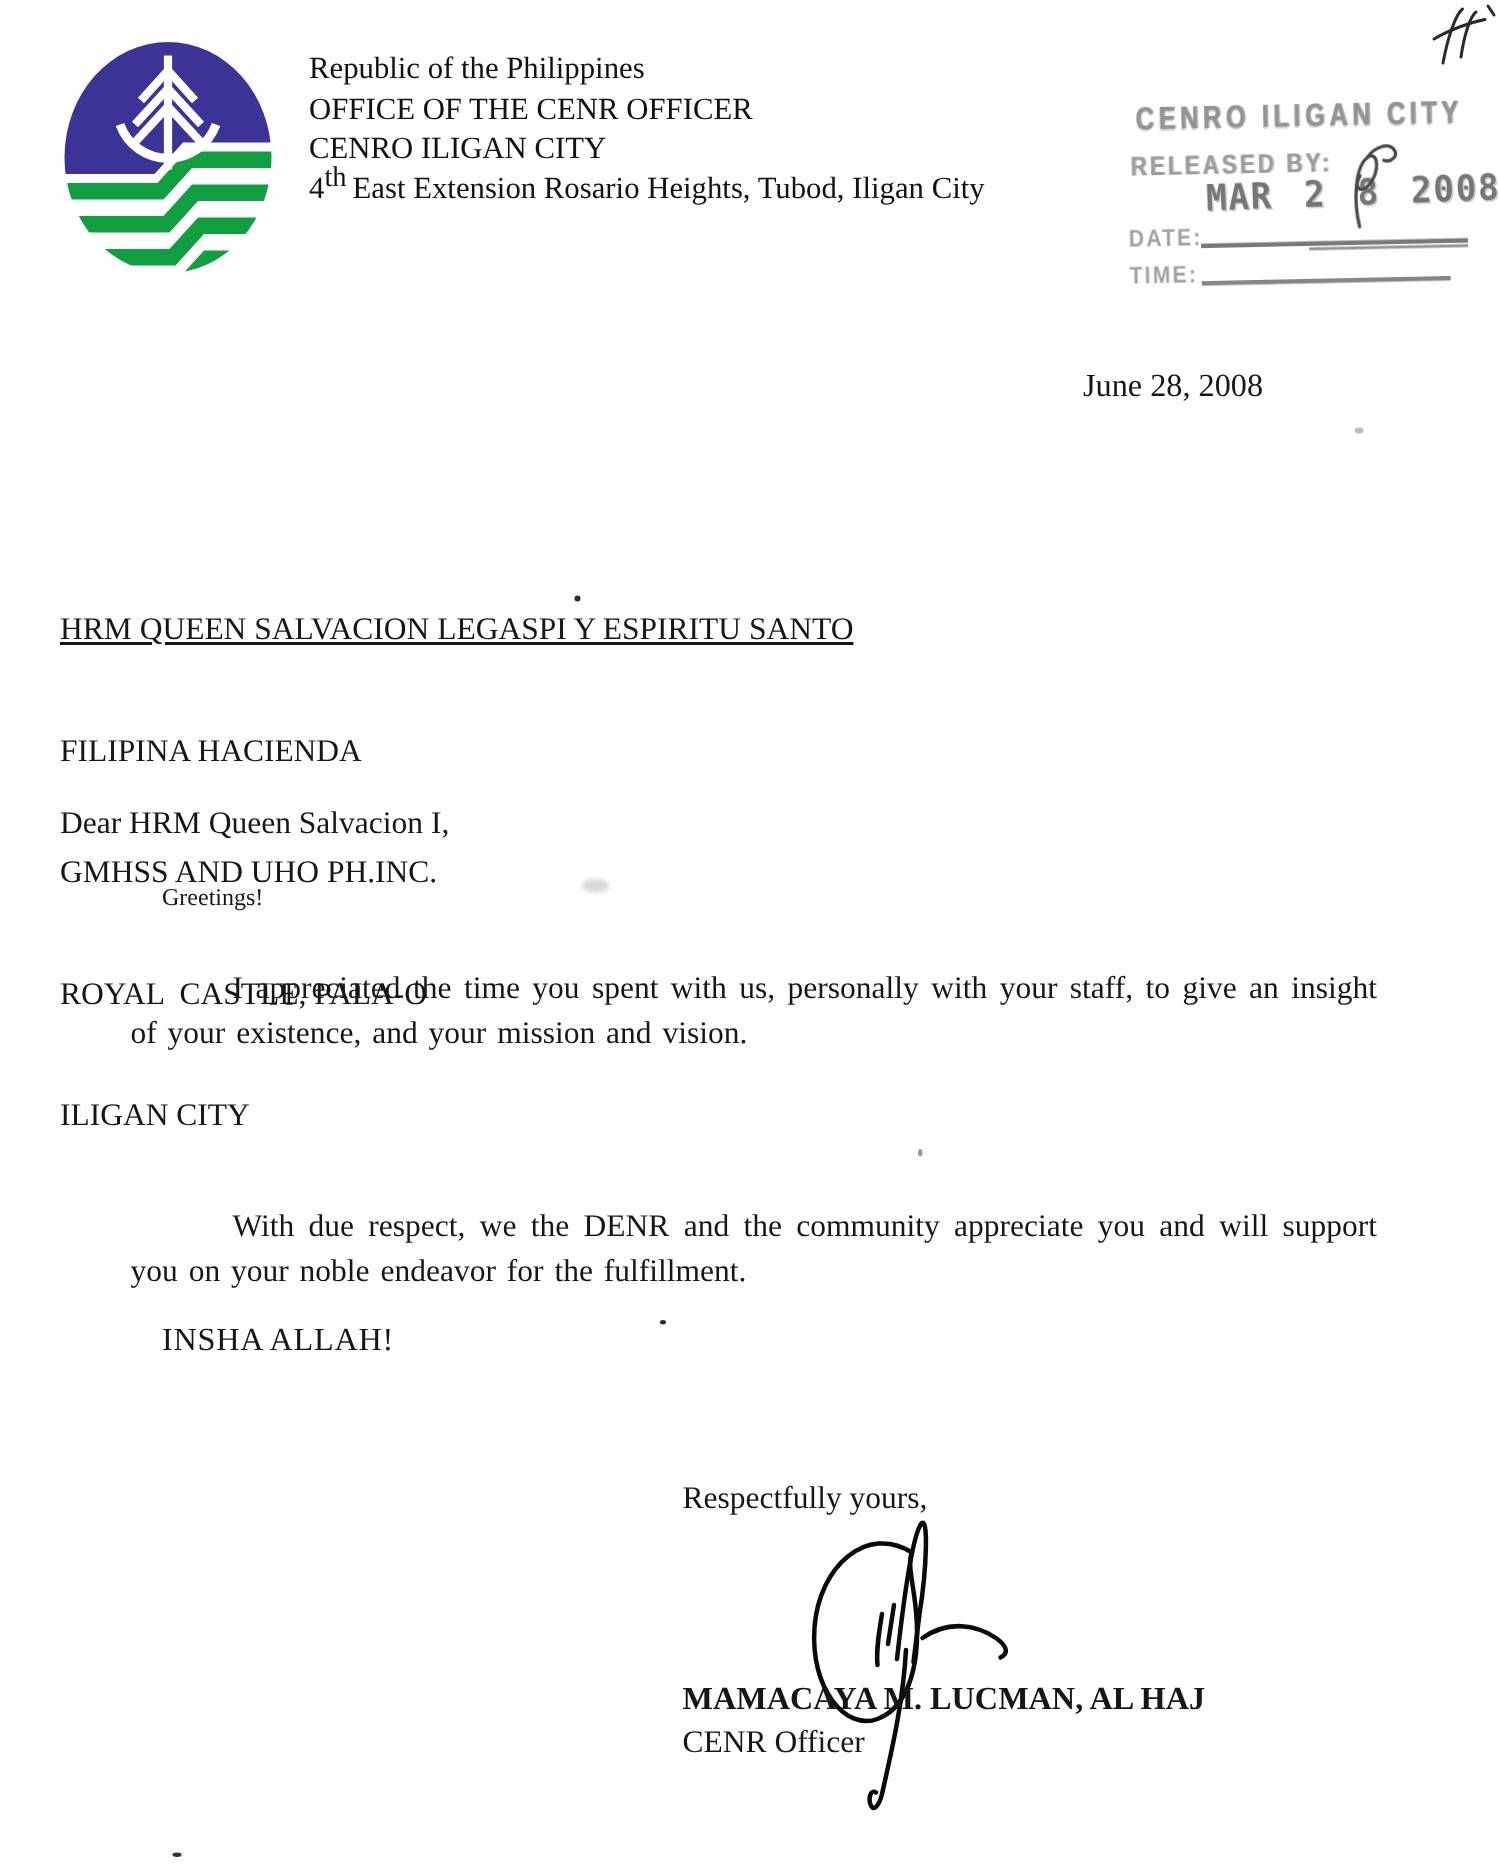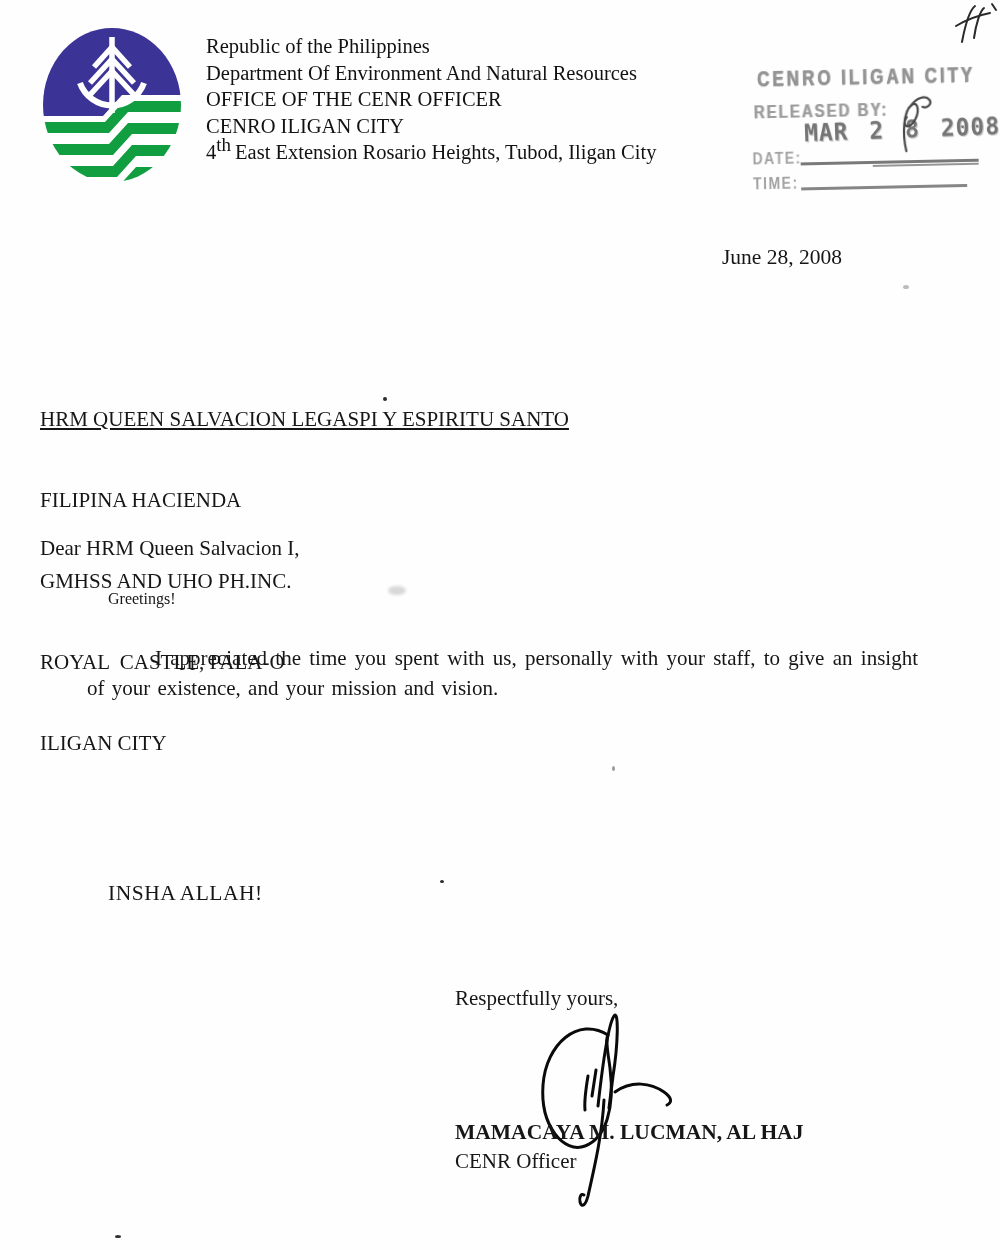--- a/index.html
+++ b/index.html
@@ -109,21 +109,20 @@
         <path d="M 70 20 L 88 40"></path>
           <path d="M 70 32 L 92 56"></path>
           <path d="M 70 44 L 94 70"></path>
         <path d="M 38 56 A 34 34 0 0 0 102 56" stroke-width="6"></path>
       </g>
     </g>
   </svg>
 
   <div class="lh-text">
     <div class="line">Republic of the Philippines</div>
-    <div class="line">Department Of Environment And Natural Resources</div>
     <div class="line">OFFICE OF THE CENR OFFICER</div>
     <div class="line">CENRO ILIGAN CITY</div>
     <div class="line"><span>4</span><sup>th</sup><span class="addr-rest">East Extension Rosario Heights, Tubod, Iligan City</span></div>
   </div>
 
   <div class="stamp">
     <div class="stamp-title">CENRO ILIGAN CITY</div>
     <div class="stamp-released">RELEASED BY:</div>
     <div class="stamp-datevalue">MAR 2 8 2008</div>
     <div class="stamp-label lbl-date">DATE:</div>
@@ -155,20 +154,21 @@
     <div>FILIPINA HACIENDA</div>
     <div>GMHSS AND UHO PH.INC.</div>
     <div>ROYAL  CASTLE, PALA-O</div>
     <div>ILIGAN CITY</div>
   </div>
 
   <div class="salutation">Dear HRM Queen Salvacion I,</div>
   <div class="greeting">Greetings!</div>
 
   <p class="para p1">I appreciated the time you spent with us, personally with your staff, to give an insight of your existence, and your mission and vision.</p>
+  <p class="para p3">With due respect, we the DENR and the community appreciate you and will support you on your noble endeavor for the fulfillment.</p>
 
   <div class="exclaim">INSHA ALLAH!</div>
 
   <div class="valediction">Respectfully yours,</div>
 
   <svg class="signature-svg" viewBox="0 0 200 215">
     <g stroke="#0a0a0a" stroke-width="3" fill="none" stroke-linecap="round">
       <path d="M 88 35 C 58 16, 26 44, 23 85 C 20 126, 44 154, 65 146 C 86 138, 95 108, 90 68 C 88 52, 85 41, 88 35"></path>
       <path d="M 78 106 C 82 70, 88 25, 94 16 C 99 9, 98 45, 93 76 L 89 108"></path>
       <path d="M 68 76 C 66 88, 64 100, 65 110"></path>

